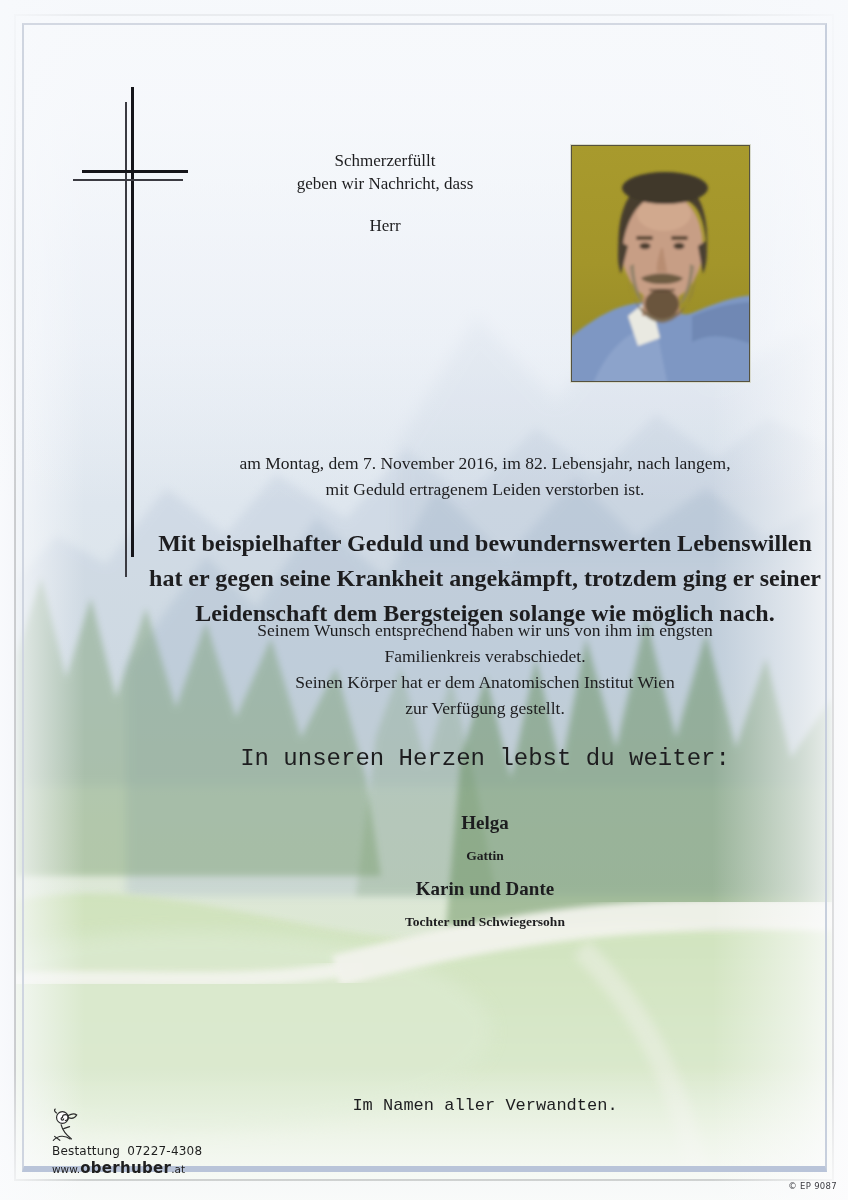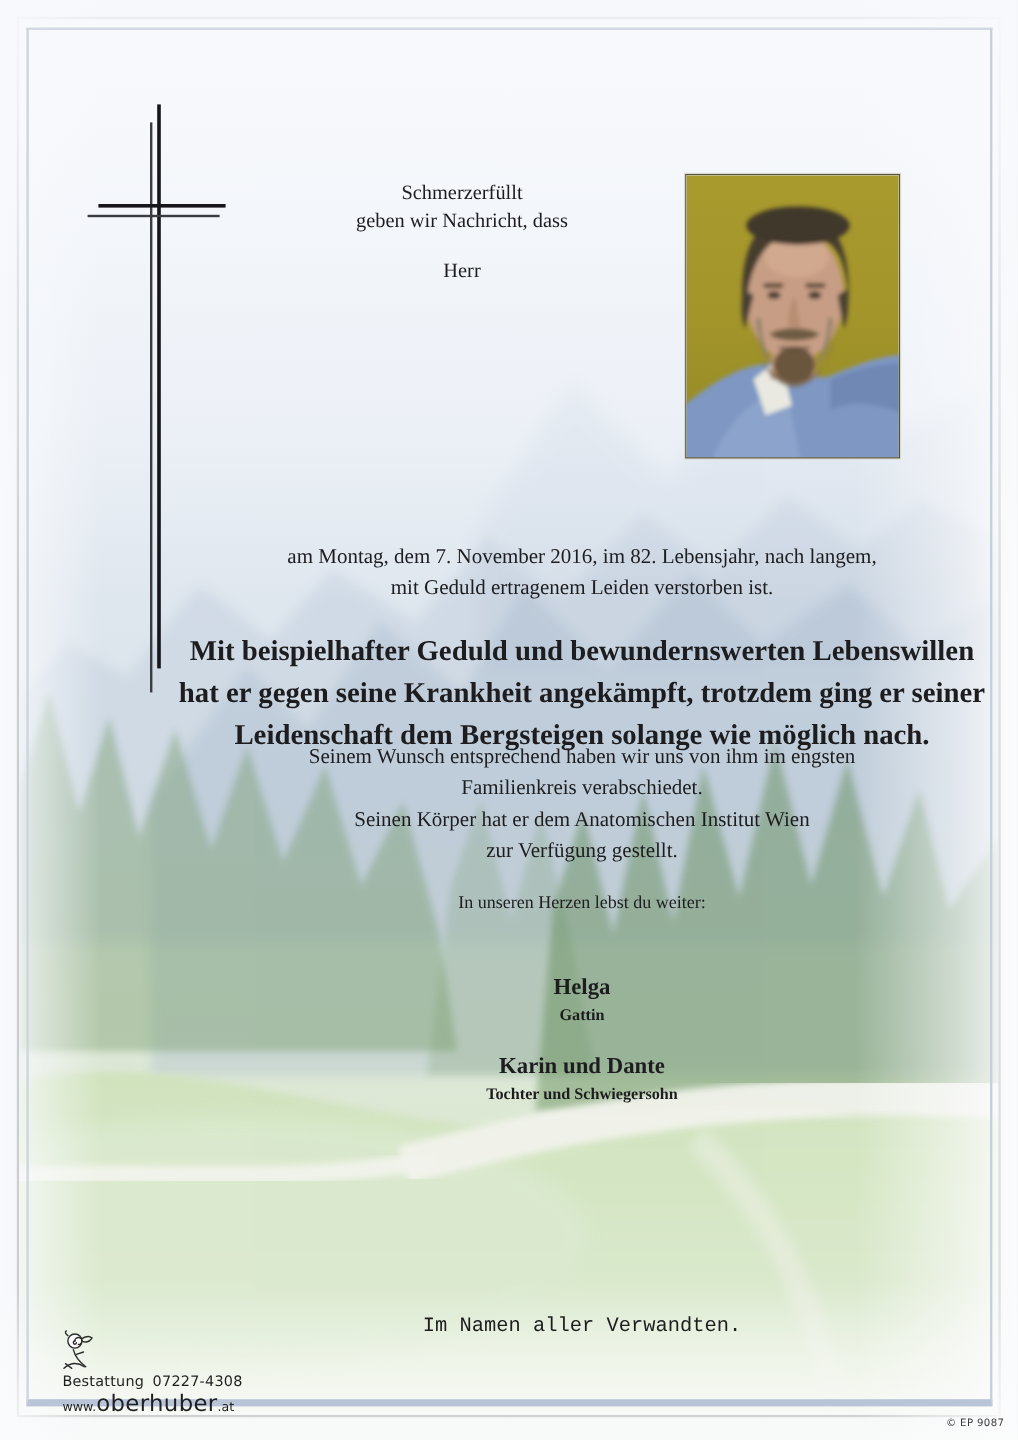--- a/index.html
+++ b/index.html
@@ -58,42 +58,42 @@
   
   .tb{position:absolute;text-align:center;white-space:pre-line;}
   .announcement{left:230px;top:150px;width:310px;font-size:17px;line-height:1.35;}
   .salutation{left:230px;top:216px;width:310px;font-size:17px;}
   .deceased-name{left:215px;top:244px;width:340px;font-size:47px;line-height:1.15;letter-spacing:0.5px;}
   .titles{left:230px;top:322px;width:310px;font-size:15px;line-height:1.55;}
   .col{left:122px;width:726px;}
   .death-statement{top:450px;font-size:17.5px;line-height:1.5;}
   .tribute{top:526px;font-size:24px;line-height:1.45;font-weight:700;}
   .farewell{top:618px;font-size:17.5px;line-height:1.48;}
-  .remembrance{top:745px;font-size:15px;}
+  .remembrance{top:745px;font-size:24px;font-family:Liberation Mono, monospace;}
   .closing{top:1096px;font-size:17px;font-family:Liberation Mono, monospace;}
   .mourner{position:absolute;left:122px;width:726px;text-align:center;}
   .mourner .m-name{font-size:19px;line-height:1.2;font-weight:bold;}
-  .mourner .m-relation{font-size:13.5px;line-height:1.3;margin-top:2px;font-weight:700;}
+  .mourner .m-relation{font-size:13.5px;line-height:1.3;margin-top:12px;font-weight:700;}
   .mourner.m1{top:812px;}
   .mourner.m2{top:878px;}
   .mourner.m3{top:951px;}
   
   .funeral-logo{
     position:absolute;left:52px;top:1106px;
     display:flex;align-items:flex-start;
     font-family:"DejaVu Sans","Liberation Sans",sans-serif;
     color:#1f1f1f;
     flex-direction:column;
   }
   .funeral-logo .rose{width:26px;height:36px;margin-right:4px;margin-top:2px;}
   .logo-lines{display:flex;flex-direction:column;}
   .logo-line1{font-size:12px;letter-spacing:0.2px;}
   .logo-line1 .phone{margin-left:7px;}
   .logo-line2{font-size:10.5px;margin-top:1px;}
-  .logo-line2 .site-name{font-size:19px;font-weight:400;letter-spacing:0.3px;}
+  .logo-line2 .site-name{font-size:15px;font-weight:700;letter-spacing:0.3px;}
   
   .imprint{
     position:absolute;right:11px;top:1181px;
     font-family:"DejaVu Sans","Liberation Sans",sans-serif;
     font-size:8.5px;color:#3c3c42;letter-spacing:0.3px;
   }
 </style>
 </head>
 <body>
 

